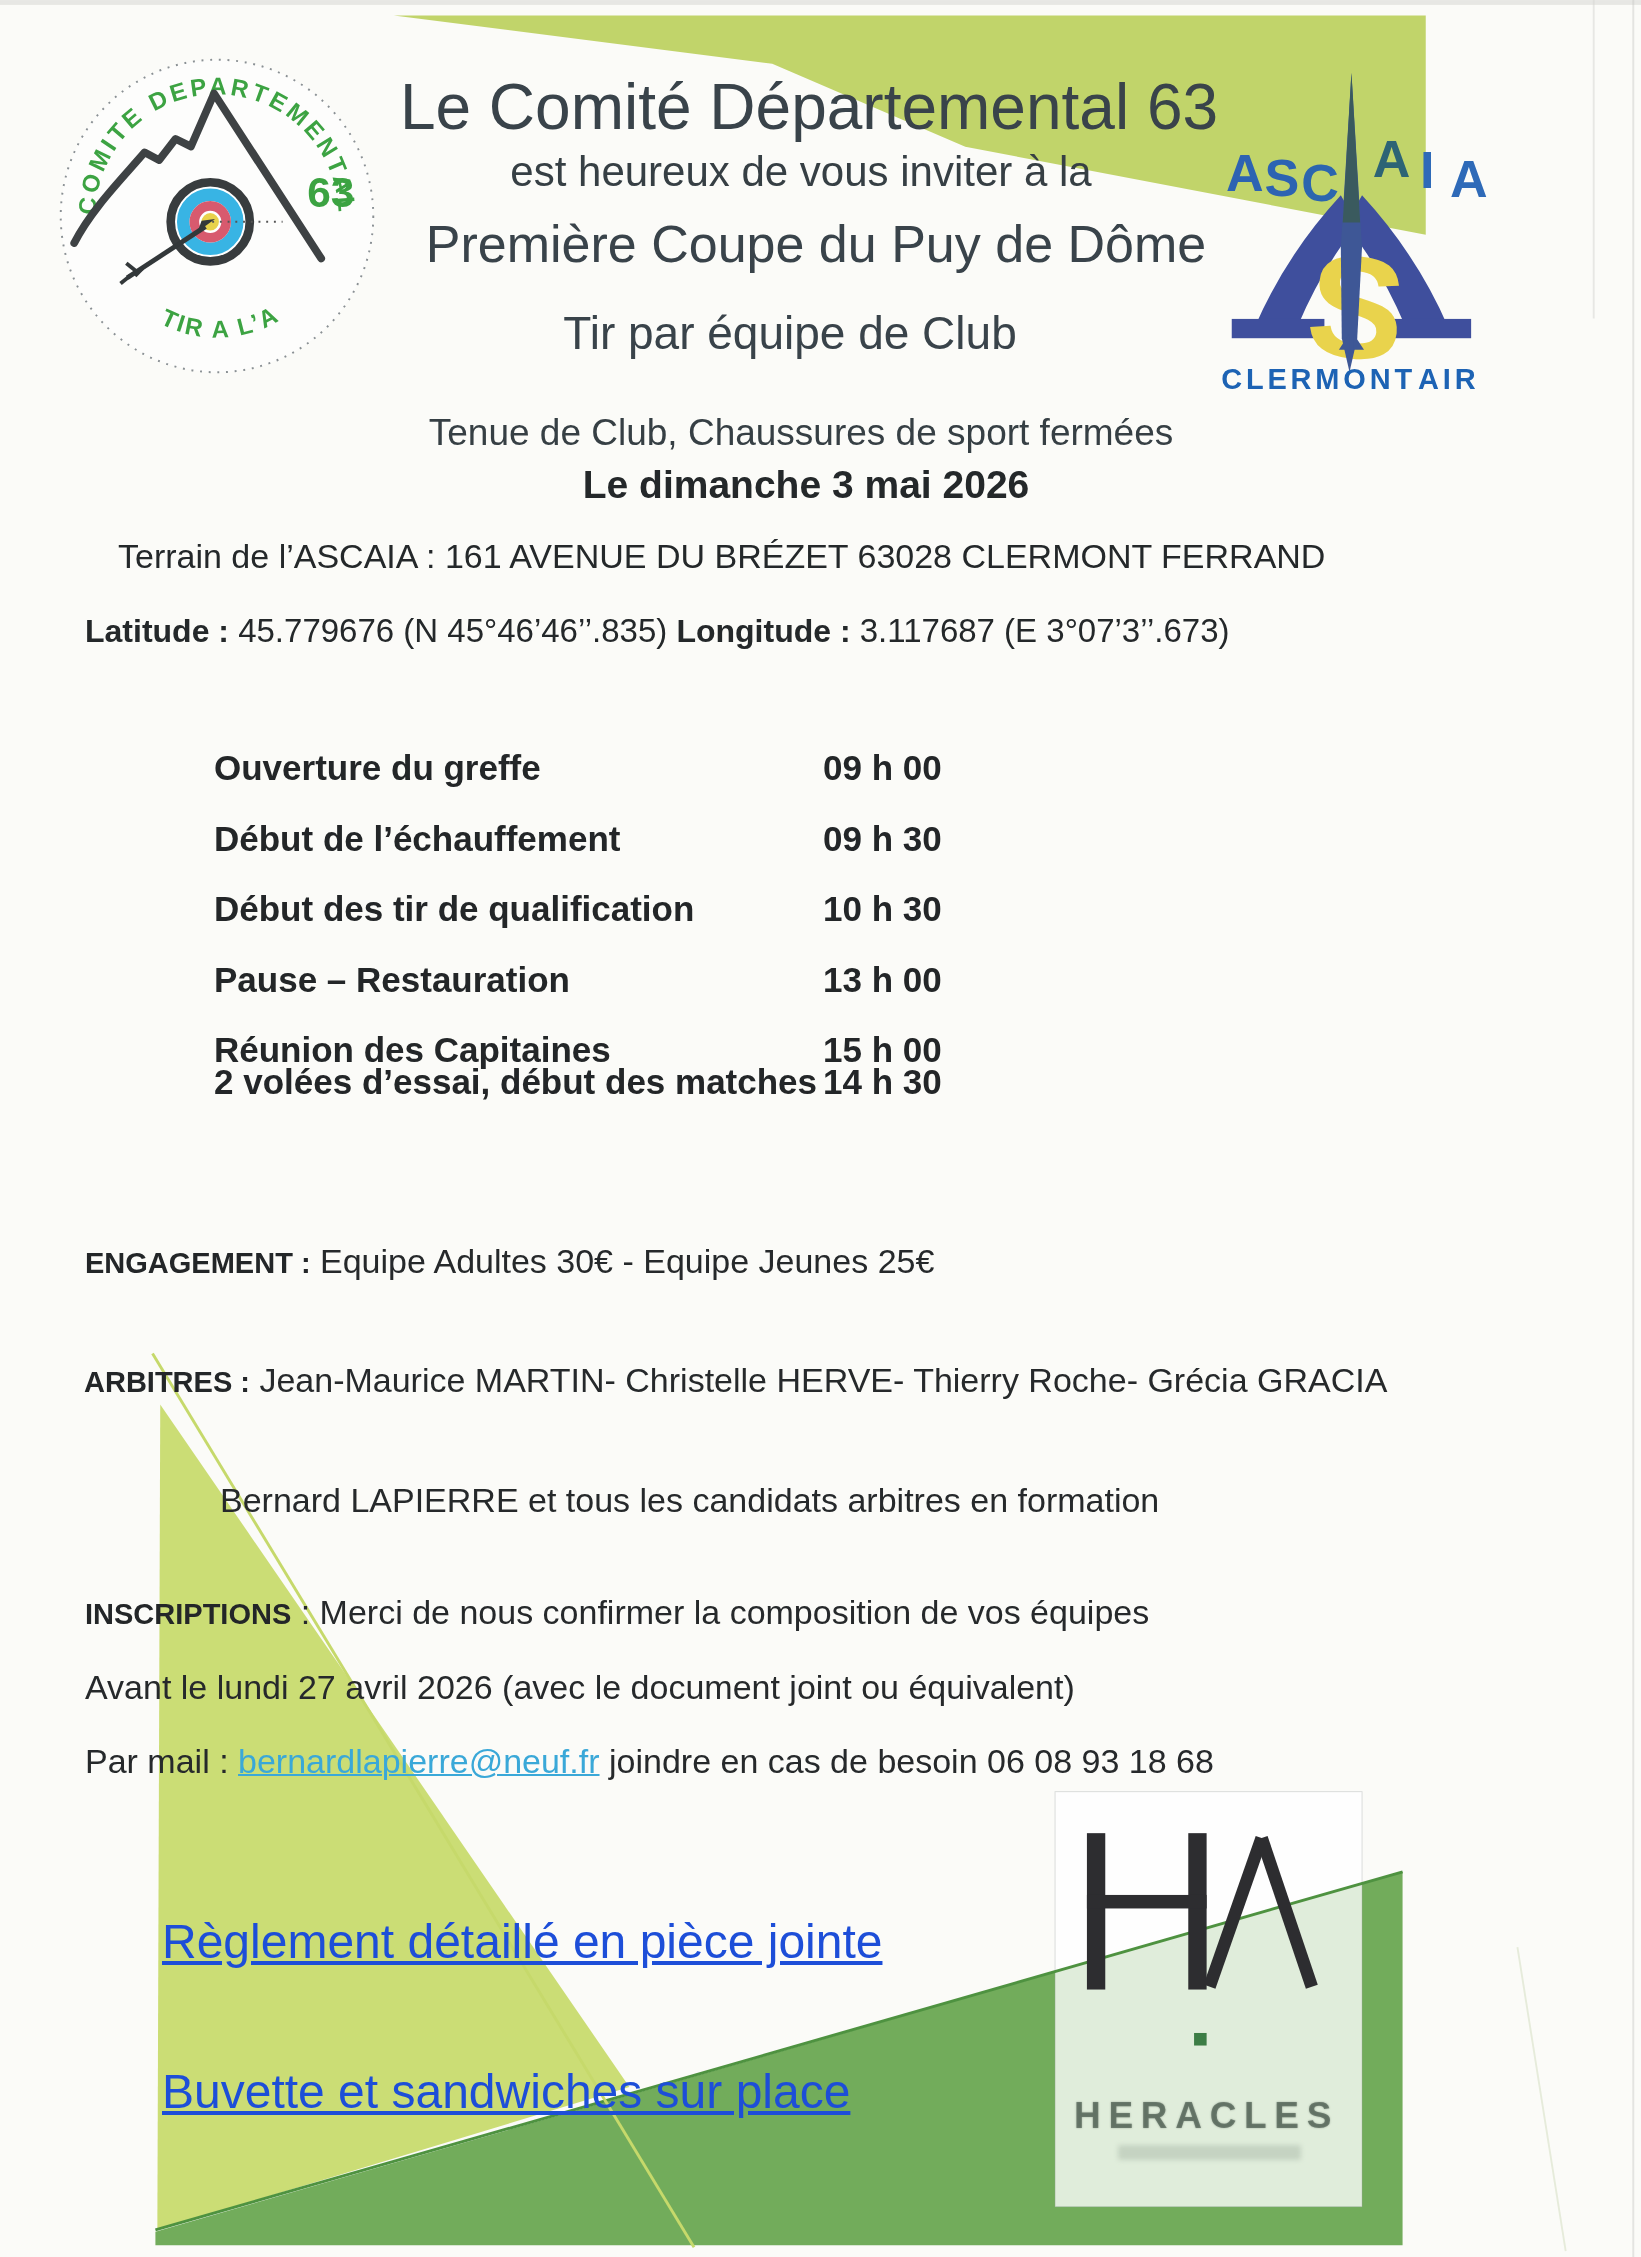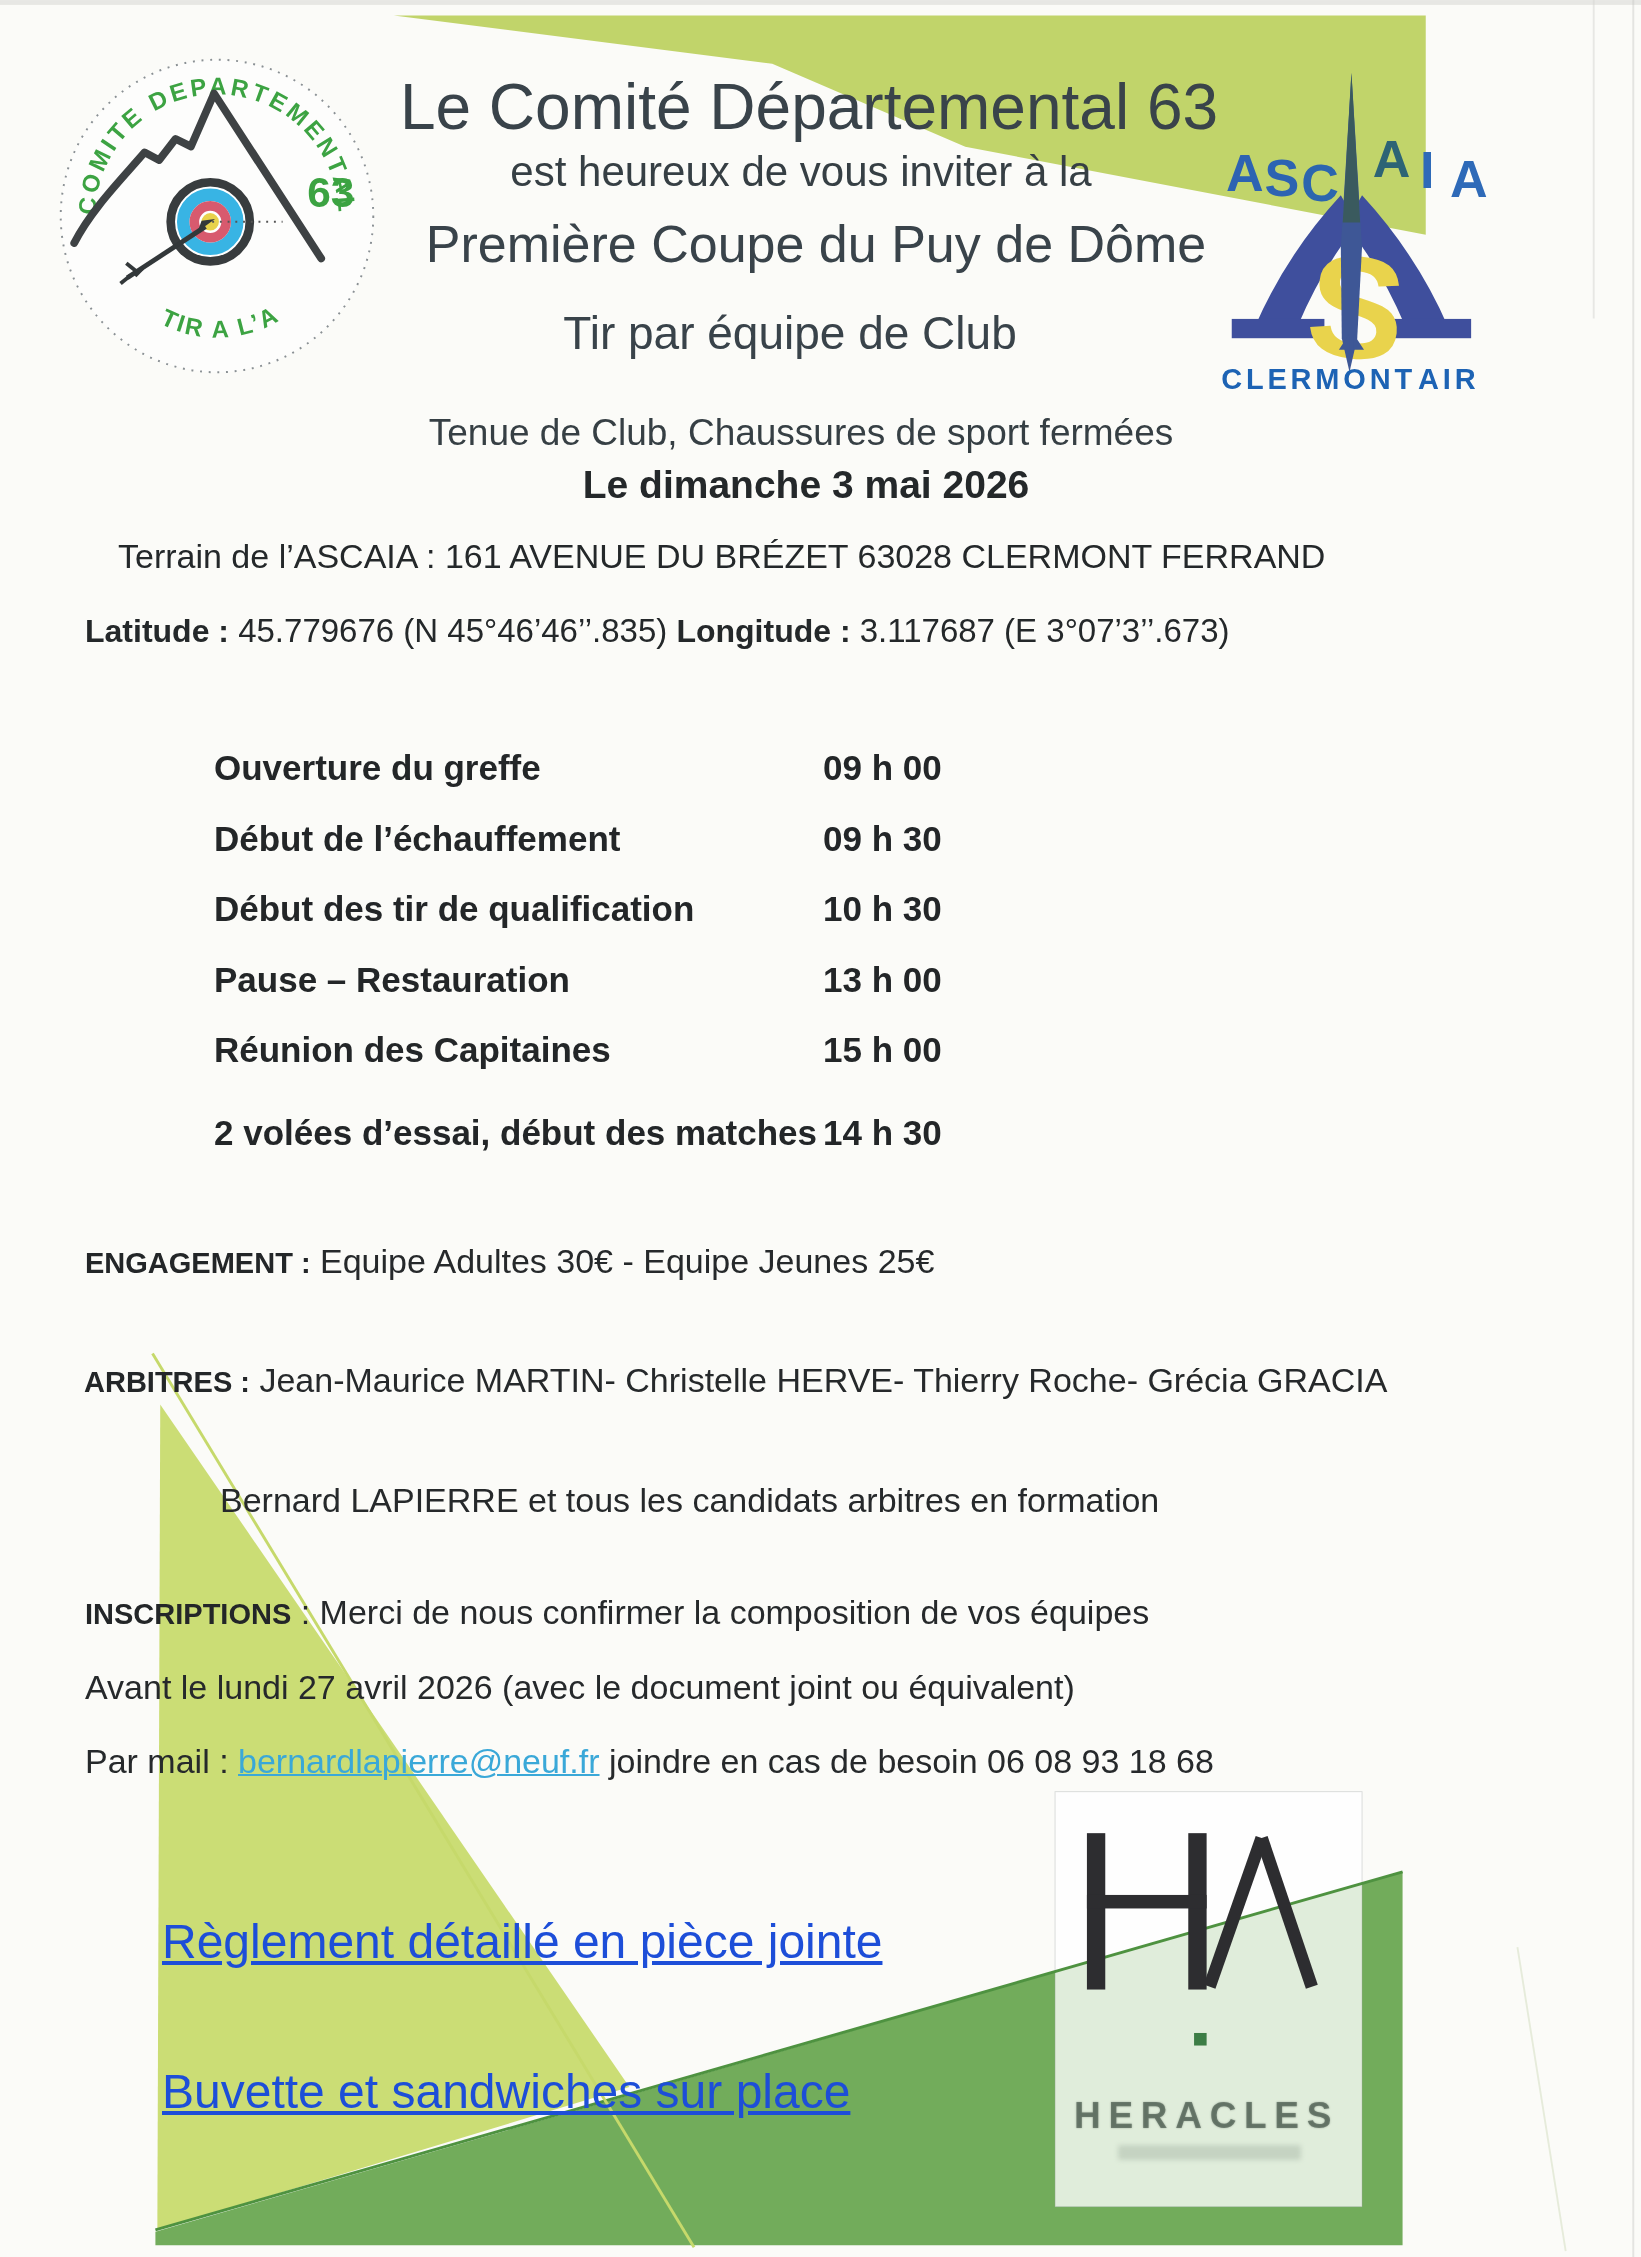--- a/index.html
+++ b/index.html
@@ -155,21 +155,21 @@
       <span class="stime">10 h 30</span>
     </div>
     <div class="schedrow" style="top:960px;">
       <span class="slabel">Pause – Restauration</span>
       <span class="stime">13 h 00</span>
     </div>
     <div class="schedrow" style="top:1030px;">
       <span class="slabel">Réunion des Capitaines</span>
       <span class="stime">15 h 00</span>
     </div>
-    <div class="schedrow" style="top:1113px;text-align:right;">
+    <div class="schedrow" style="top:1062px;text-align:right;">
       <span class="slabel">2 volées d’essai, début des matches</span>
       <span class="stime">14 h 30</span>
     </div>
   </div>
 
   <div class="abs" style="left:85px;top:1242px;">
     <span class="seclabel">ENGAGEMENT :</span><span class="sectext"> Equipe Adultes 30€ - Equipe Jeunes 25€</span>
   </div>
 
   <div class="abs" style="left:84px;top:1361px;">

